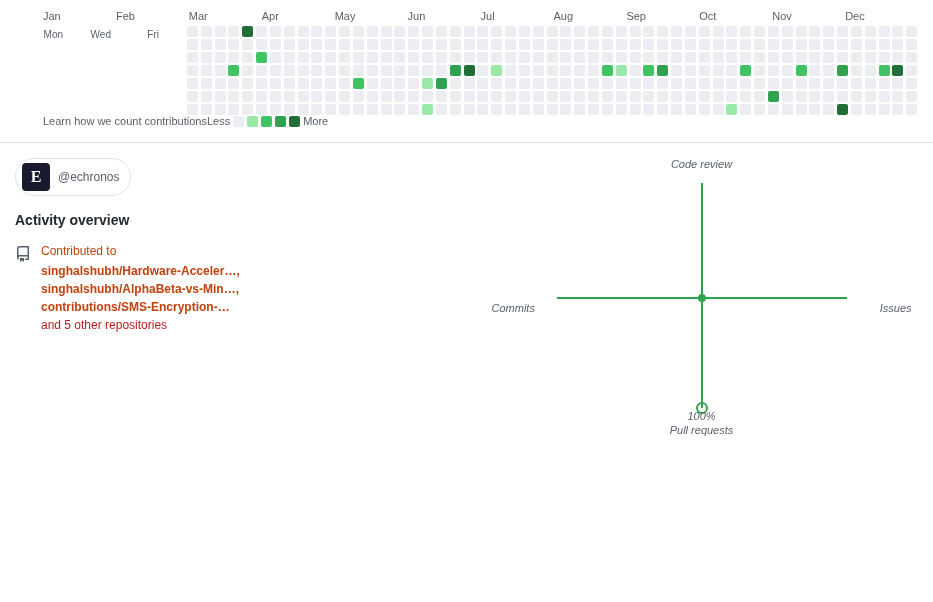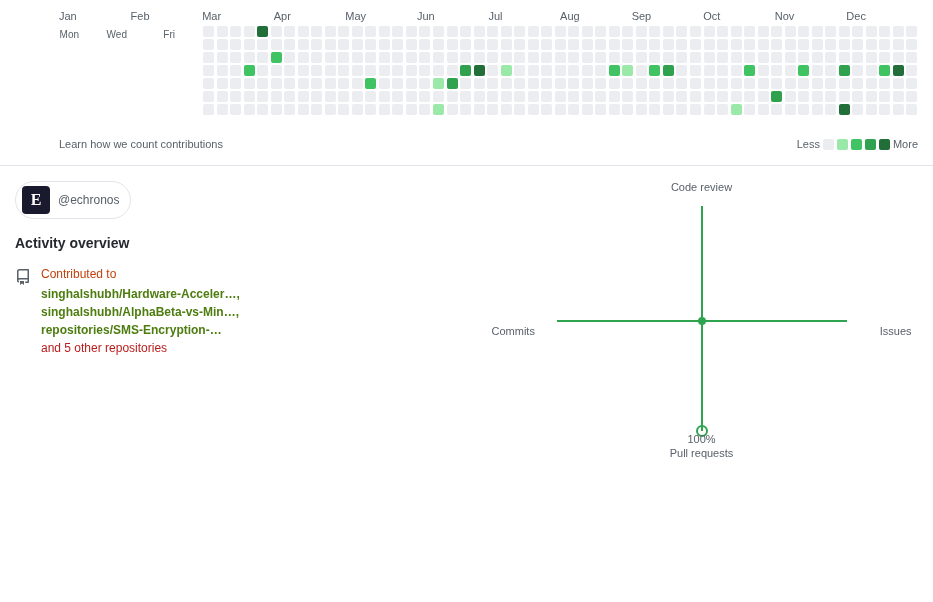--- a/index.html
+++ b/index.html
@@ -6,21 +6,21 @@
     body {
       font-family: -apple-system, BlinkMacSystemFont, "Segoe UI", Helvetica, Arial, sans-serif;
       font-size: 12px;
       color: #24292e;
       background: #fff;
       width: 933px;
     }
 
     
     .contribution-section {
-      padding: 10px 15px 15px 31px;
+      padding: 10px 15px 15px 15px;
       border-bottom: 1px solid #e1e4e8;
     }
 
     .graph-container {
       width: 100%;
       overflow: hidden;
     }
 
     .month-labels {
       display: flex;
@@ -72,25 +72,23 @@
     }
 
     .cell {
       width: 11px;
       height: 11px;
       border-radius: 2px;
     }
 
     .legend-row {
       display: flex;
-      justify-content: space-between;
       align-items: center;
-      margin-top: 23px;
+      margin-top: 0;
       padding-left: 28px;
-      gap: 12px;
     }
 
     .legend-link {
       font-size: 11px;
       color: #586069;
     }
 
     .legend-colors {
       display: flex;
       align-items: center;
@@ -164,41 +162,42 @@
     }
 
     .contributed-label {
       font-size: 12px;
       color: #c2410c;
       margin-bottom: 6px;
     }
 
     .repo-link {
       display: block;
-      color: #4d7c0f;
+      color: #c2410c;
       text-decoration: none;
       font-size: 12px;
       font-weight: 600;
       margin-bottom: 4px;
     }
 
     .other-repos {
       font-size: 12px;
       color: #b91c1c;
       margin-top: 4px;
     }
 
     
     .activity-right {
       flex: 1;
       position: relative;
       display: flex;
       align-items: flex-end;
       justify-content: center;
       min-height: 300px;
+      font-style: italic;
     }
 
     .chart-container {
       position: relative;
       width: 420px;
       height: 300px;
     }
 
     .chart-label {
       position: absolute;
@@ -682,21 +681,21 @@
         <svg width="16" height="16" viewBox="0 0 16 16" fill="#586069">
           <path fill-rule="evenodd" d="M2 2.5A2.5 2.5 0 014.5 0h8.75a.75.75 0 01.75.75v12.5a.75.75 0 01-.75.75h-2.5a.75.75 0 110-1.5h1.75v-2h-8a1 1 0 00-.714 1.7.75.75 0 01-1.072 1.05A2.495 2.495 0 012 11.5v-9zm10.5-1V9h-8c-.356 0-.694.074-1 .208V2.5a1 1 0 011-1h8zM5 12.25v3.25a.25.25 0 00.4.2l1.45-1.087a.25.25 0 01.3 0L8.6 15.7a.25.25 0 00.4-.2v-3.25a.25.25 0 00-.25-.25h-3.5a.25.25 0 00-.25.25z"></path>
         </svg>
       </div>
       <div>
         <div class="contributed-label">Contributed to</div>
         <div id="repo-links">
 
         <a href="#" class="repo-link">singhalshubh/Hardware-Acceler…,</a>
             <a href="#" class="repo-link">singhalshubh/AlphaBeta-vs-Min…,</a>
-            <a href="#" class="repo-link">repositories/SMS-Encryption-…</a>
+            <a href="#" class="repo-link">contributions/SMS-Encryption-…</a>
           </div>
         <div class="other-repos">and 5 other repositories</div>
       </div>
     </div>
   </div>
 
   <div class="activity-right">
     <div class="chart-container">
       <div class="chart-label top">
         <span>Code review</span>

